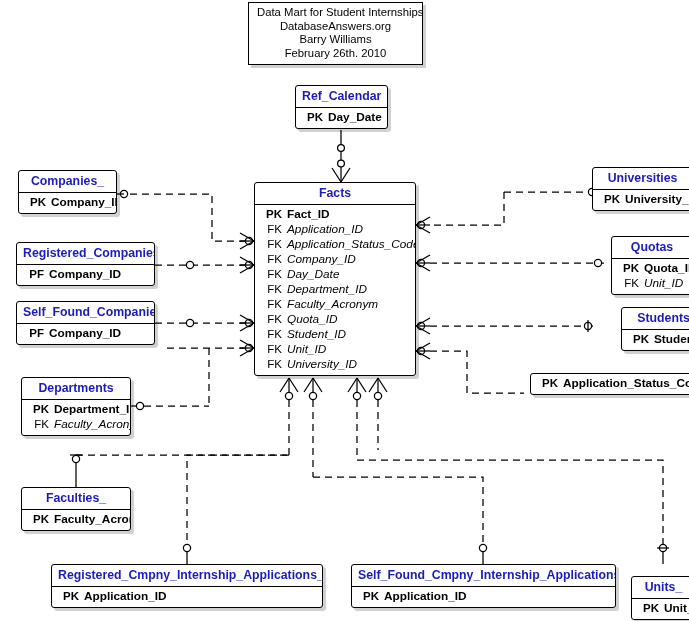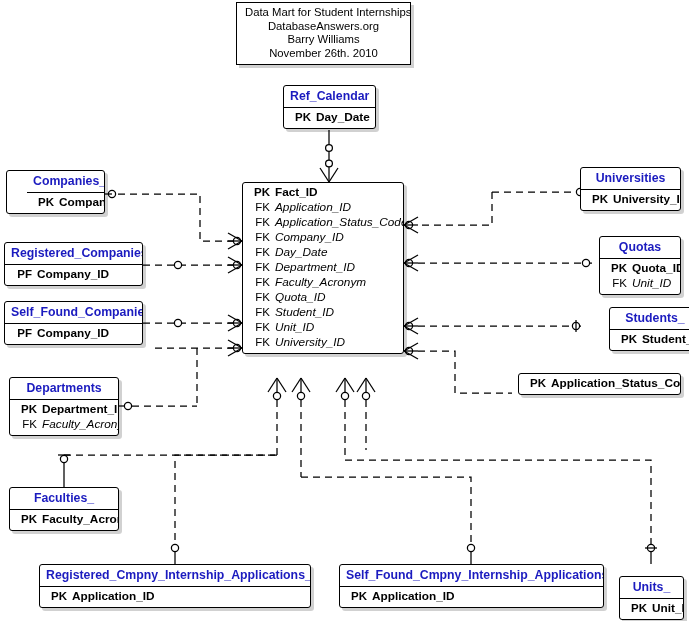--- a/index.html
+++ b/index.html
@@ -1,18 +1,18 @@
 <!DOCTYPE html>
 <html><head>
 <meta charset="utf-8">
 <style>
   html,body{margin:0;padding:0;background:#ffffff;}
   body{width:689px;height:621px;position:relative;overflow:hidden;
        font-family:"Liberation Sans","DejaVu Sans",sans-serif;}
-  #canvas{position:absolute;left:0;top:0;width:585px;height:621px;}
+  #canvas{position:absolute;left:12px;top:0;width:585px;height:621px;}
   svg.wires{position:absolute;left:0;top:0;width:689px;height:621px;pointer-events:none;}
 
   
   .ent{position:absolute;box-sizing:border-box;background:#ffffff;
        border:1.4px solid #000;border-radius:3px;
        box-shadow:3px 3px 0 0 rgba(0,0,0,0.18);
        overflow:hidden;}
   .ent .hdr{text-align:center;color:#1b1bbf;font-weight:bold;font-size:12.3px;
             line-height:16px;padding:2px 6px 3px 6px;white-space:nowrap;
             border-bottom:1.4px solid #000;}
@@ -181,34 +181,34 @@
         <line x1="366" y1="400" x2="366" y2="450" stroke-dasharray="7,5"></line>
       </g>
 
     </g>
   </svg>
 
   <div id="titleblock" style="left:236px;top:2px;width:175px;">
     <div>Data Mart for Student Internships</div>
     <div>DatabaseAnswers.org</div>
     <div>Barry Williams</div>
-    <div>November 26th. 2010</div>
+    <div>February 26th. 2010</div>
   </div>
 
   <div id="entity-layer">
       <div class="ent nosel" style="left: 283px; top: 85px; width: 93px;">
         <div class="hdr">Ref_Calendar</div>
         <div class="body">
           <div class="attr">
             <span class="key">PK</span>
             <span class="nm">Day_Date</span>
           </div>
         </div>
       </div>
-      <div class="ent nosel" style="left: 6px; top: 170px; width: 99px; padding-left: 20px;">
+      <div class="ent nosel" style="left: 6px; top: 170px; width: 99px;">
         <div class="hdr">Companies_</div>
         <div class="body">
           <div class="attr">
             <span class="key">PK</span>
             <span class="nm">Company_ID</span>
           </div>
         </div>
       </div>
       <div class="ent nosel" style="left: 4px; top: 242px; width: 139px;">
         <div class="hdr">Registered_Companies</div>
@@ -244,20 +244,21 @@
       <div class="ent nosel" style="left: 9px; top: 487px; width: 110px;">
         <div class="hdr">Faculties_</div>
         <div class="body">
           <div class="attr">
             <span class="key">PK</span>
             <span class="nm">Faculty_Acronym</span>
           </div>
         </div>
       </div>
       <div class="ent nosel" style="left: 242px; top: 182px; width: 162px;">
+        <div class="hdr">Facts</div>
         <div class="body">
           <div class="attr">
             <span class="key">PK</span>
             <span class="nm">Fact_ID</span>
           </div>
           <div class="attr fk">
             <span class="key">FK</span>
             <span class="nm">Application_ID</span>
           </div>
           <div class="attr fk">

